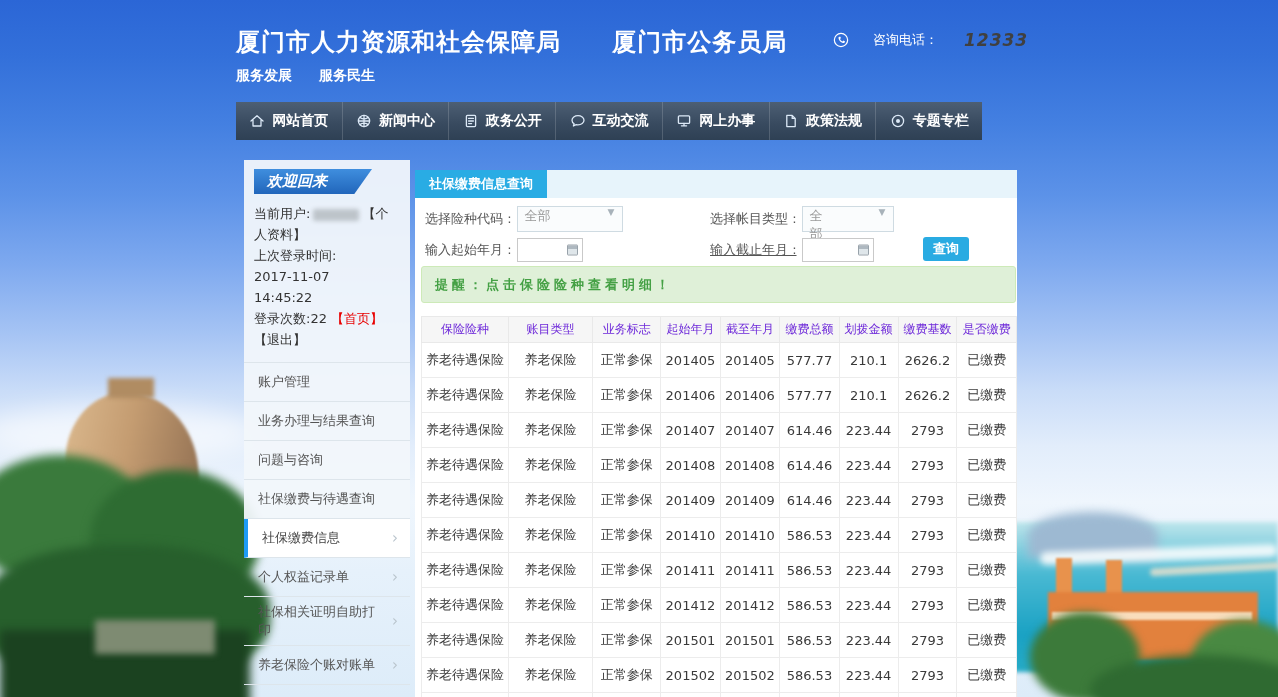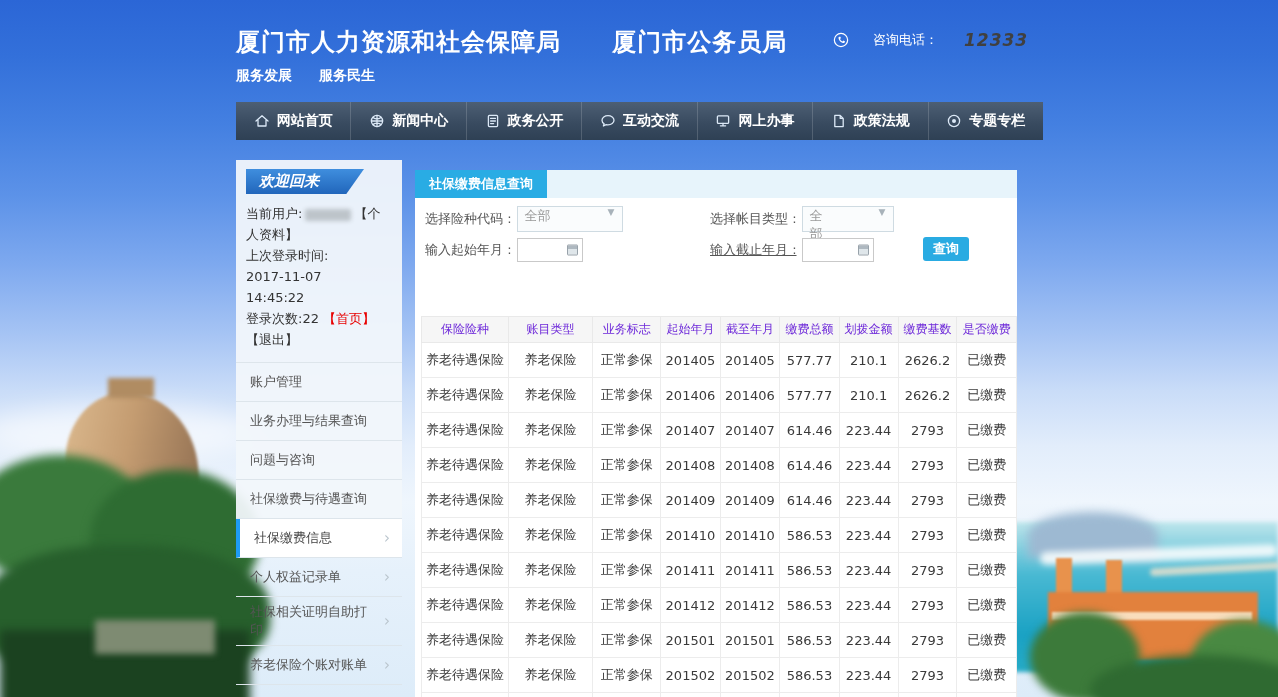--- a/index.html
+++ b/index.html
@@ -45,31 +45,31 @@
   .site-header{position:absolute;left:236px;top:26px;z-index:3;color:#fff;}
   .titles{font-size:24px;font-weight:bold;letter-spacing:1px;}
   .title-right{margin-left:42px;}
   .subtitle{margin-top:9px;font-size:14px;font-weight:bold;}
   .subtitle span{margin-right:22px;cursor:pointer;}
   .hotline{position:absolute;left:833px;top:30px;z-index:3;color:#fff;font-size:13px;
     display:flex;align-items:center;gap:24px;}
   .hotline .num{color:#404040;font-size:17px;font-weight:bold;font-style:italic;letter-spacing:1px;margin-left:2px;}
 
   
-  .nav{position:absolute;left:236px;top:102px;width:807px;height:38px;z-index:3;display:flex;
+  .nav{position:absolute;left:236px;top:102px;width:746px;height:38px;z-index:3;display:flex;
     background:linear-gradient(180deg,#4d5f74 0%,#394b60 55%,#2e4054 100%);}
   .nav-item{flex:1;display:flex;align-items:center;justify-content:center;gap:7px;
     color:#fff;font-size:14px;font-weight:bold;cursor:pointer;
     border-right:1px solid rgba(255,255,255,.16);}
   .nav-item:last-child{border-right:none;}
   .nicon{display:inline-flex;width:16px;height:16px;}
   .nicon svg{width:16px;height:16px;}
 
   
-  .sidebar{position:absolute;left:236px;top:160px;width:166px;height:389px;z-index:3;
+  .sidebar{position:absolute;left:244px;top:160px;width:166px;height:389px;z-index:3;
     background:rgba(242,247,251,.94);}
   .welcome{padding:9px 12px 12px 10px;}
   .ribbon{position:relative;width:118px;height:25px;display:flex;align-items:center;
     padding-left:13px;box-sizing:border-box;color:#fff;font-size:15px;font-weight:bold;font-style:italic;
     background:linear-gradient(180deg,#3f8ede,#2166bb);
     clip-path:polygon(0 0,100% 0,85% 100%,0 100%);}
   .user-info{margin-top:9px;font-size:13px;color:#333;line-height:21px;word-break:break-all;}
   .blur-name{display:inline-block;width:46px;height:12px;background:#bdc4ca;border-radius:2px;
     filter:blur(2px);vertical-align:middle;margin:0 3px;}
   .link-plain{color:#333;cursor:pointer;}
@@ -303,20 +303,21 @@
       </div>
       <div class="fgroup fg4">
         <label>输入截止年月 :</label>
         <div class="dateinput di-end">
           <span class="cal-icon"></span>
         </div>
       </div>
       <button class="query-btn">查询</button>
     </div>
 
+    <div class="notice">提醒：点击保险险种查看明细！</div>
 
     <div class="table-wrap">
       <table>
         <colgroup>
           <col style="width:14.6%">
             <col style="width:14.2%">
             <col style="width:11.4%">
           <col style="width:10%">
             <col style="width:10%">
             <col style="width:10%">

